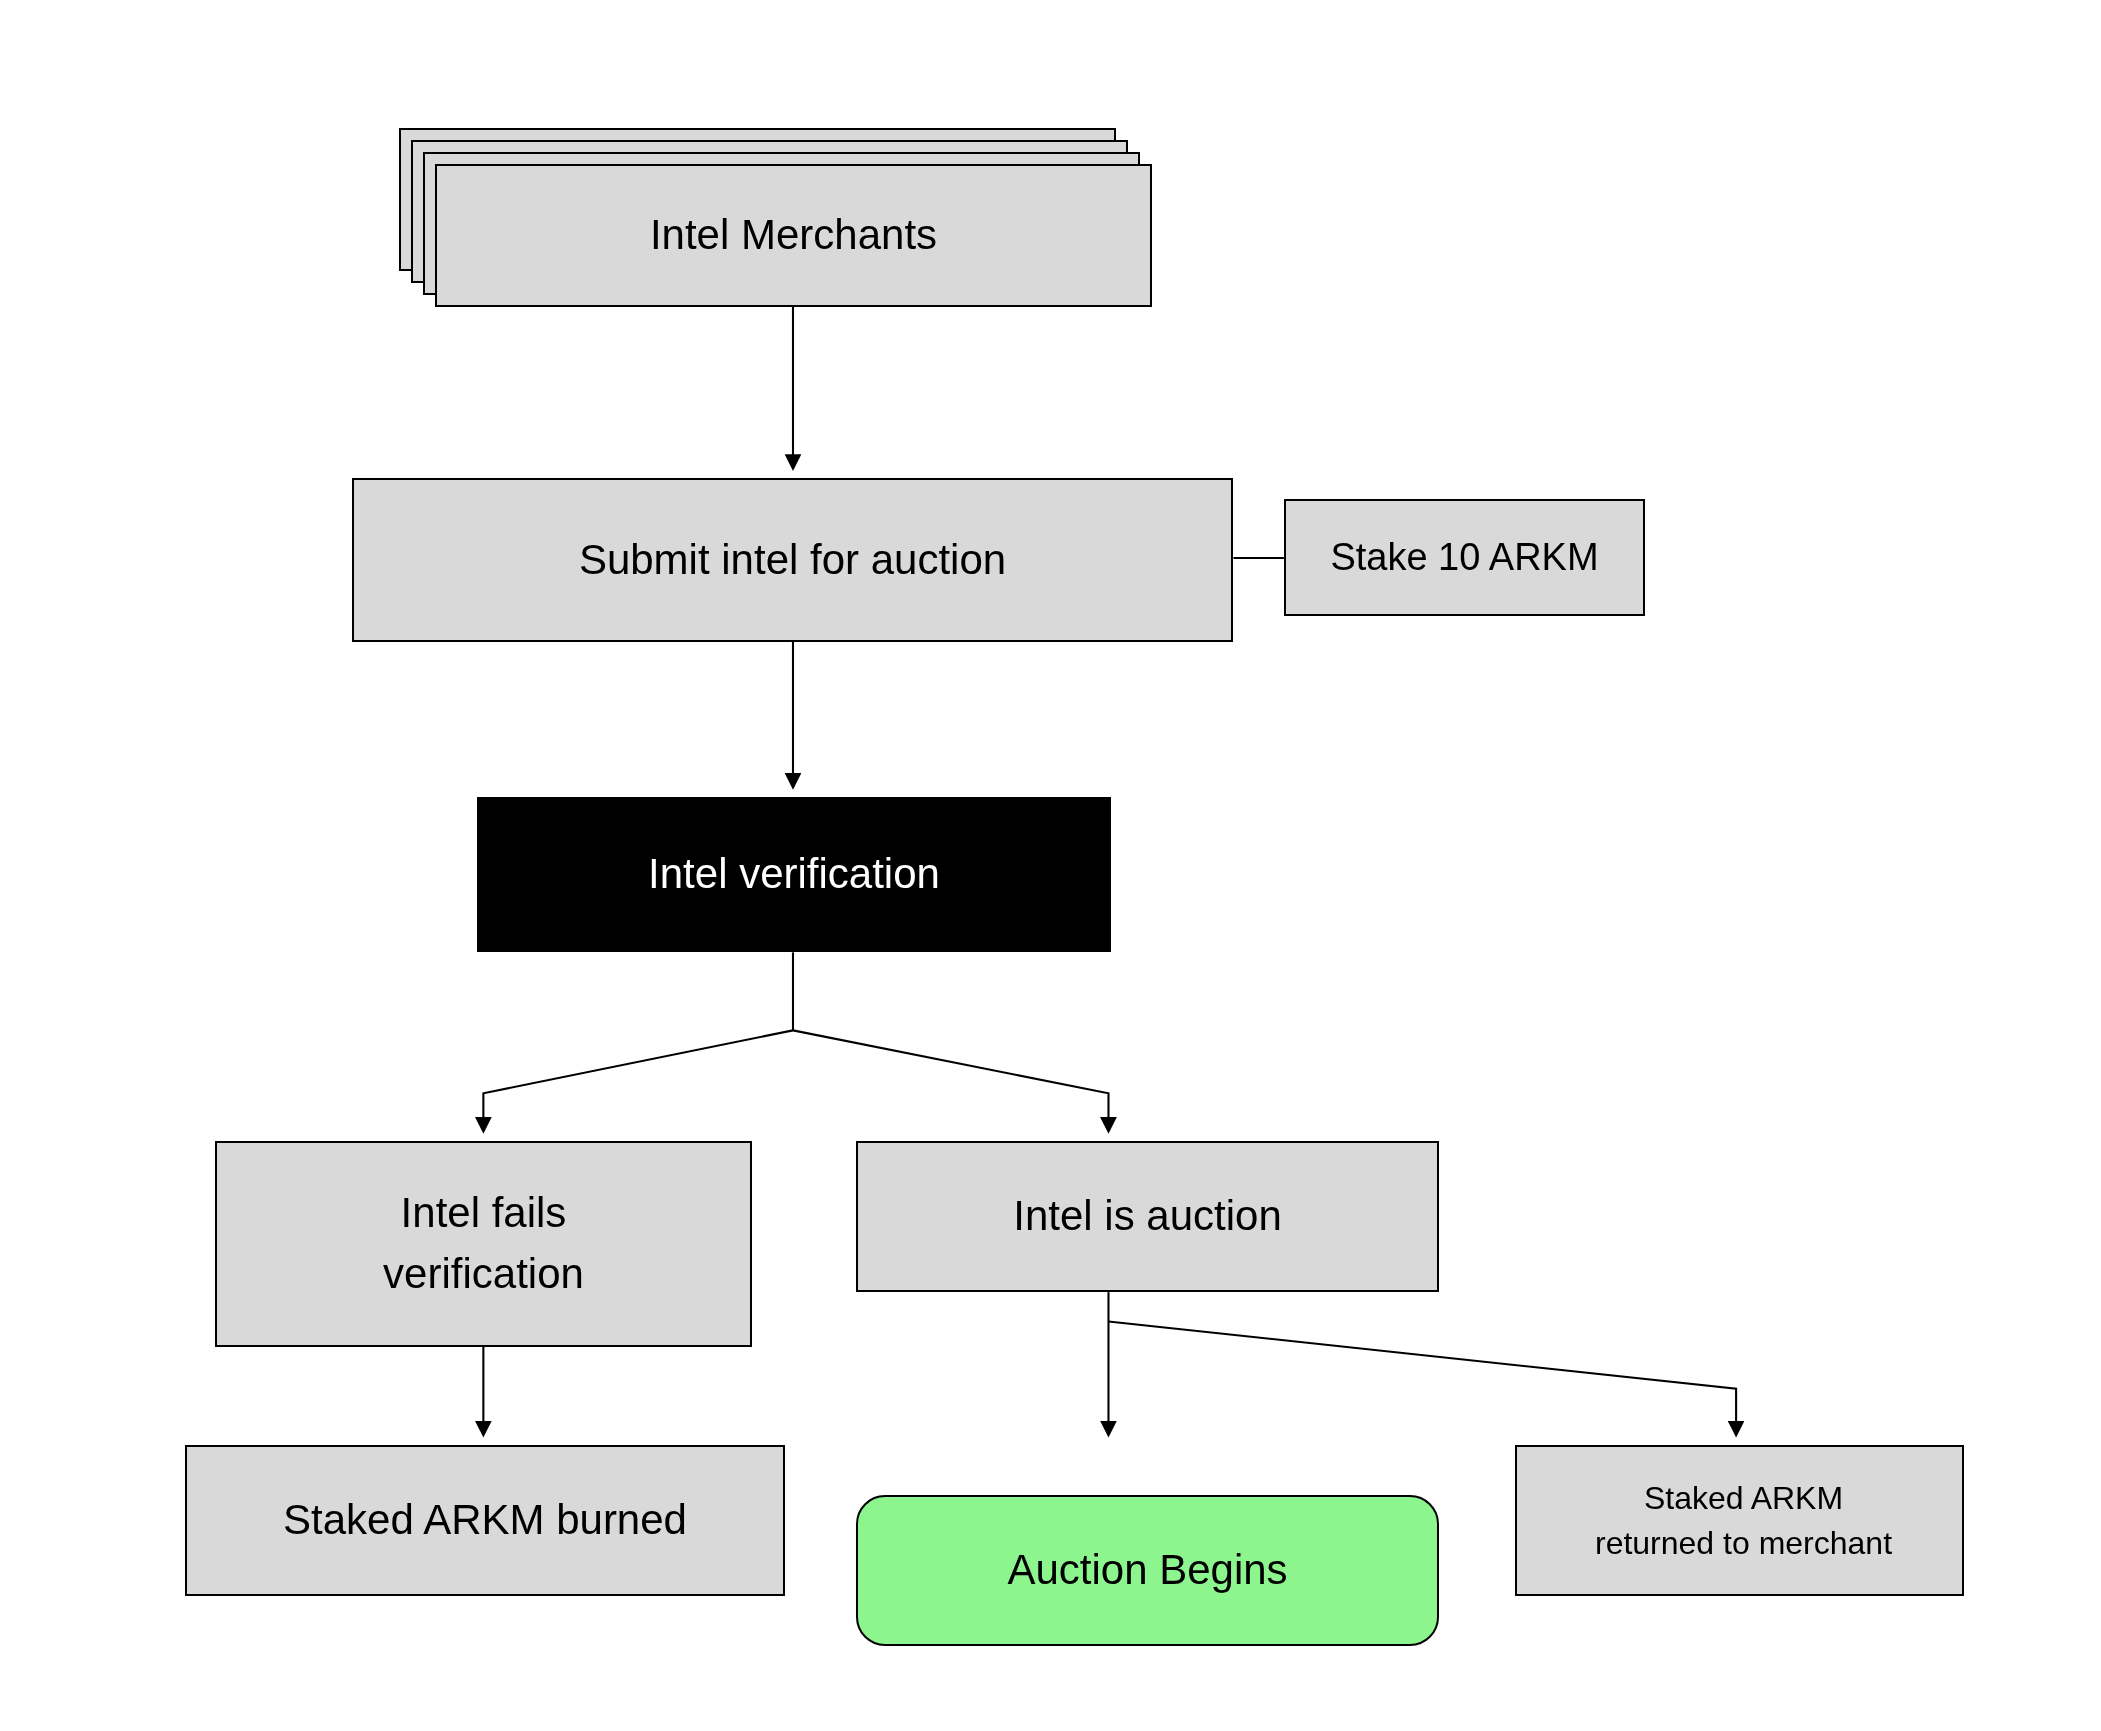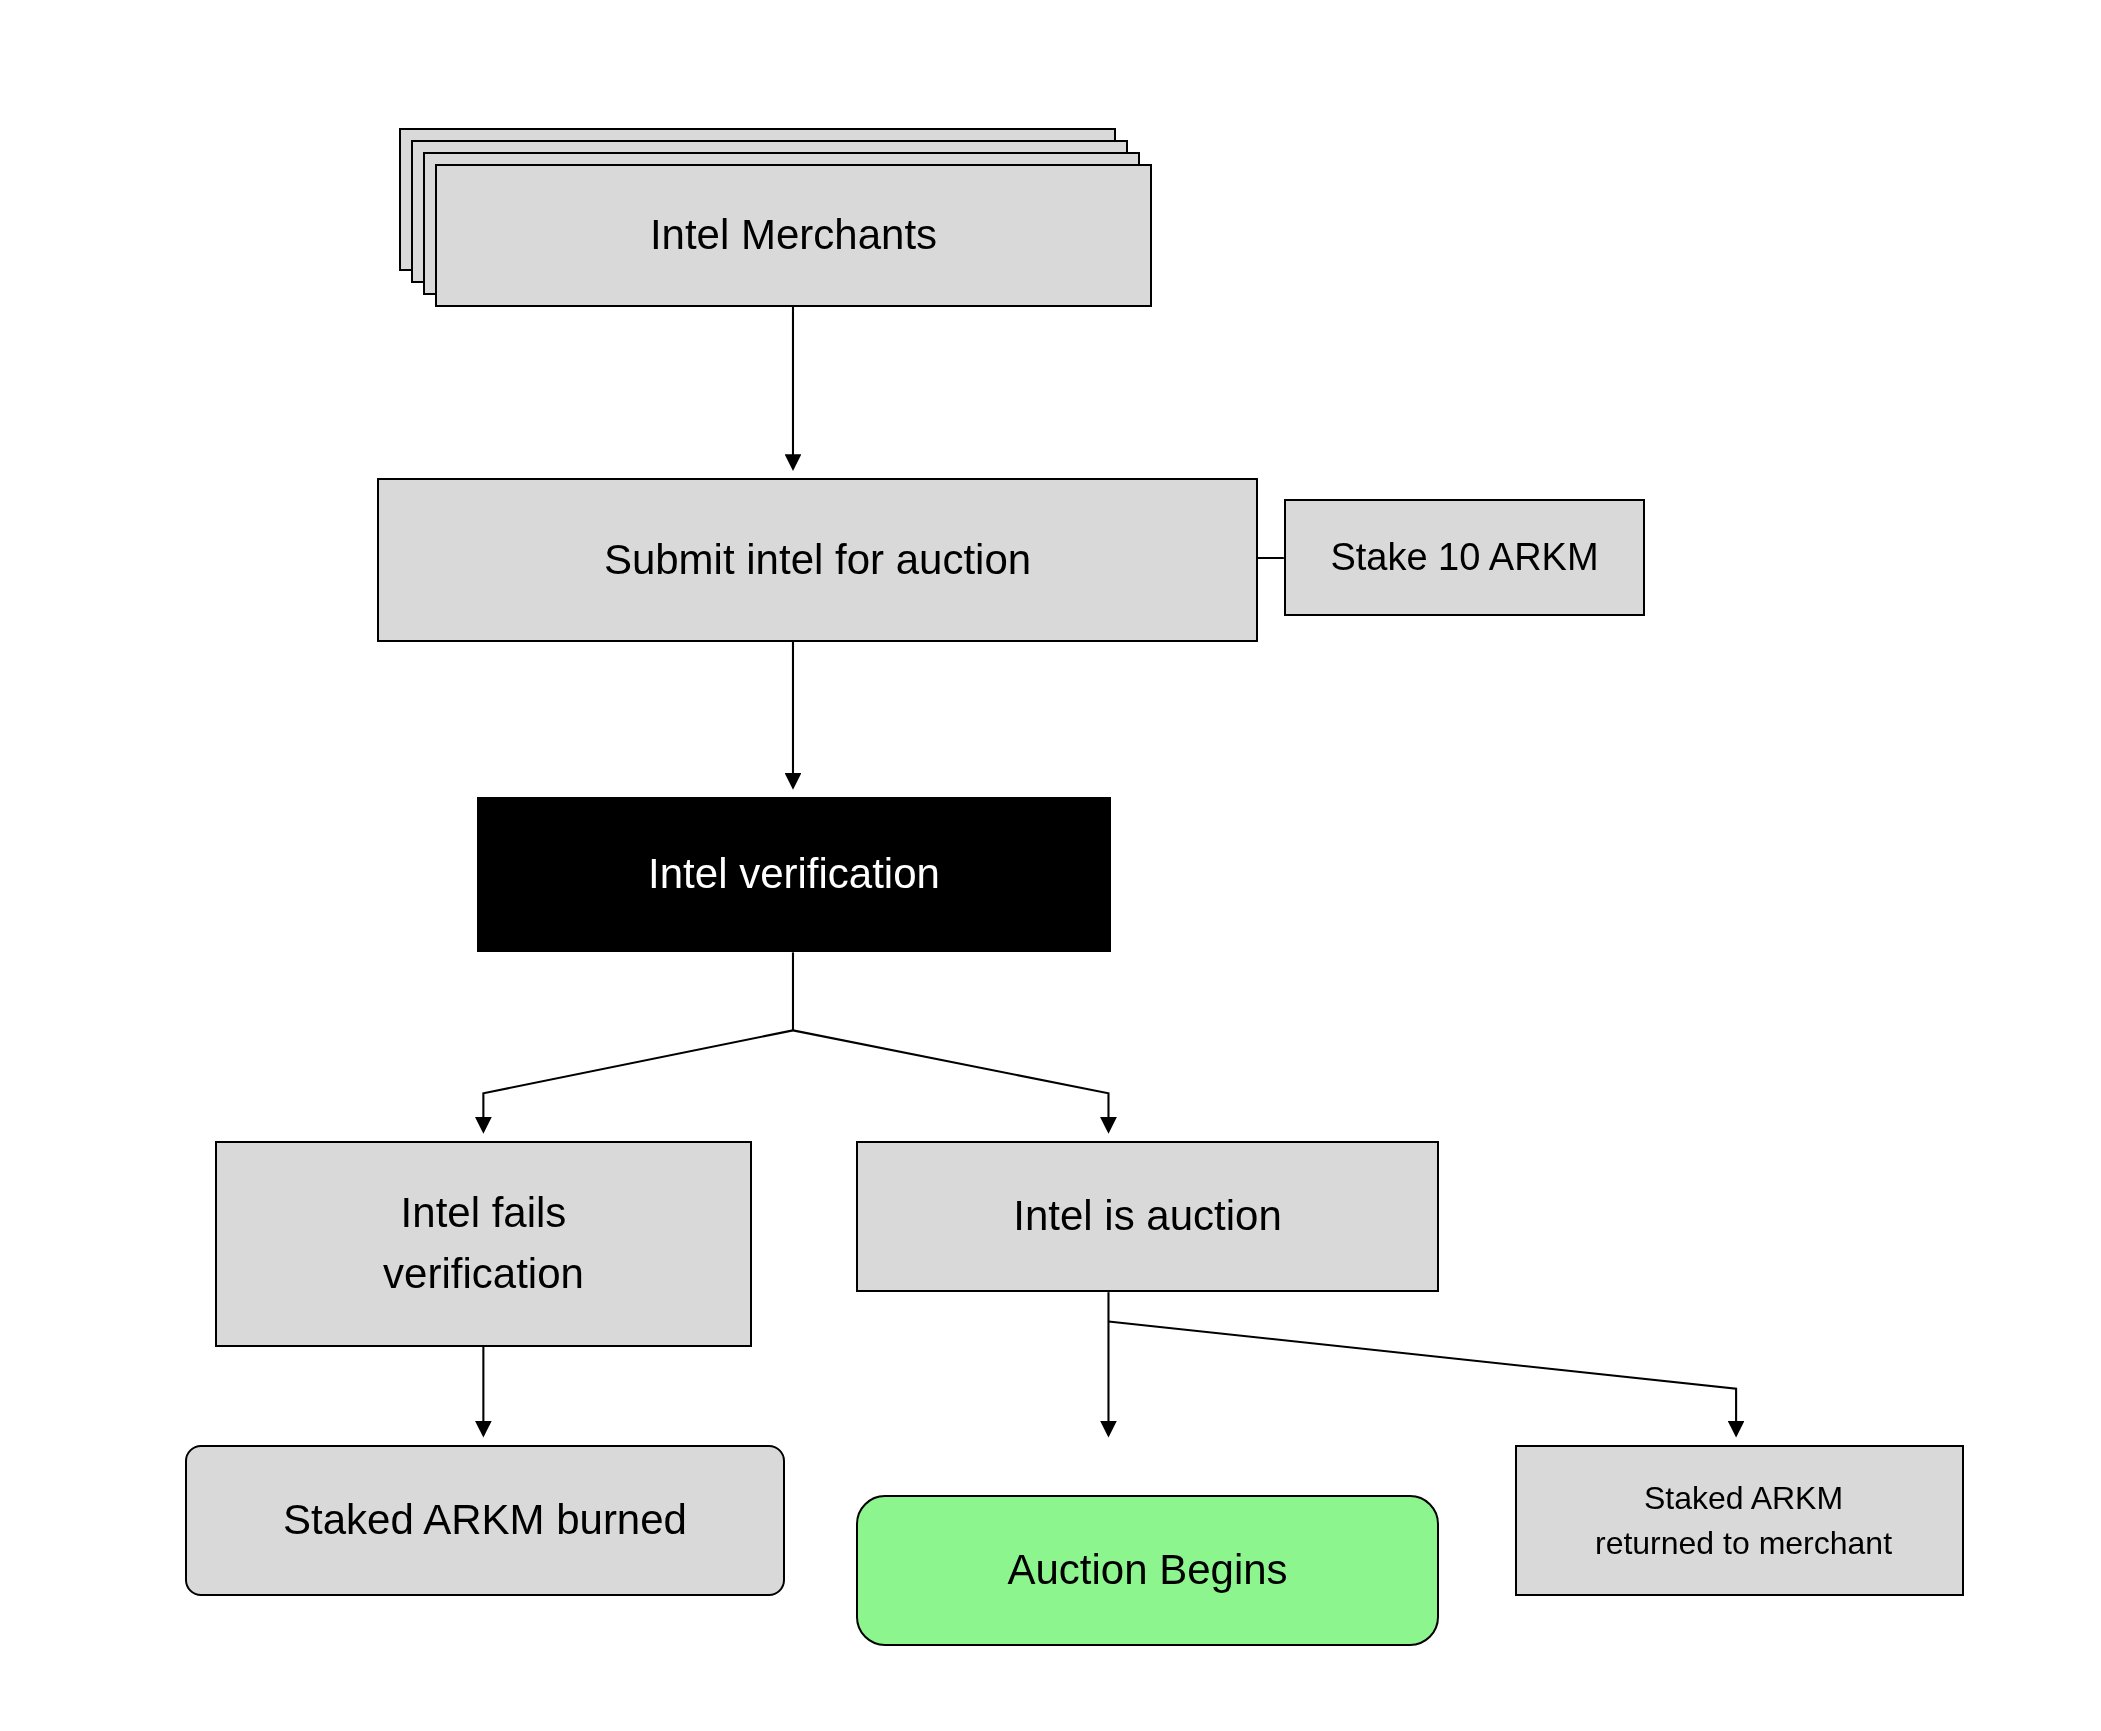--- a/index.html
+++ b/index.html
@@ -86,42 +86,42 @@
 
   <div>
     <div class="stack-sheet" style="left:399px; top:128px; width:717px; height:143px;"></div>
     <div class="stack-sheet" style="left:411px; top:140px; width:717px; height:143px;"></div>
     <div class="stack-sheet" style="left:423px; top:152px; width:717px; height:143px;"></div>
     <div class="node" style="left:435px; top:164px; width:717px; height:143px;">
       <span>Intel Merchants</span>
     </div>
   </div>
 
-  <div class="node" style="left:352px; top:478px; width:881px; height:164px;margin-left:25px;">
+  <div class="node" style="left:352px; top:478px; width:881px; height:164px;">
     <span>Submit intel for auction</span>
   </div>
 
   <div class="node small" style="left:1284px; top:499px; width:361px; height:117px;">
     <span>Stake 10 ARKM</span>
   </div>
 
   <div class="node dark" style="left:477px; top:797px; width:634px; height:155px;">
     <span>Intel verification</span>
   </div>
 
   <div class="node" style="left:215px; top:1141px; width:537px; height:206px;">
     <span class="multiline">Intel fails
 verification</span>
   </div>
 
   <div class="node" style="left:856px; top:1141px; width:583px; height:151px;">
     <span>Intel is auction</span>
   </div>
 
-  <div class="node" style="left:185px; top:1445px; width:600px; height:151px;border-radius:16px;">
+  <div class="node" style="left:185px; top:1445px; width:600px; height:151px;">
     <span>Staked ARKM burned</span>
   </div>
 
   <div class="node green" style="left:856px; top:1495px; width:583px; height:151px;border-radius:29px;">
     <span>Auction Begins</span>
   </div>
 
   <div class="node smaller" style="left:1515px; top:1445px; width:449px; height:151px;padding-left:8px;">
     <span class="multiline">Staked ARKM
 returned to merchant</span>

